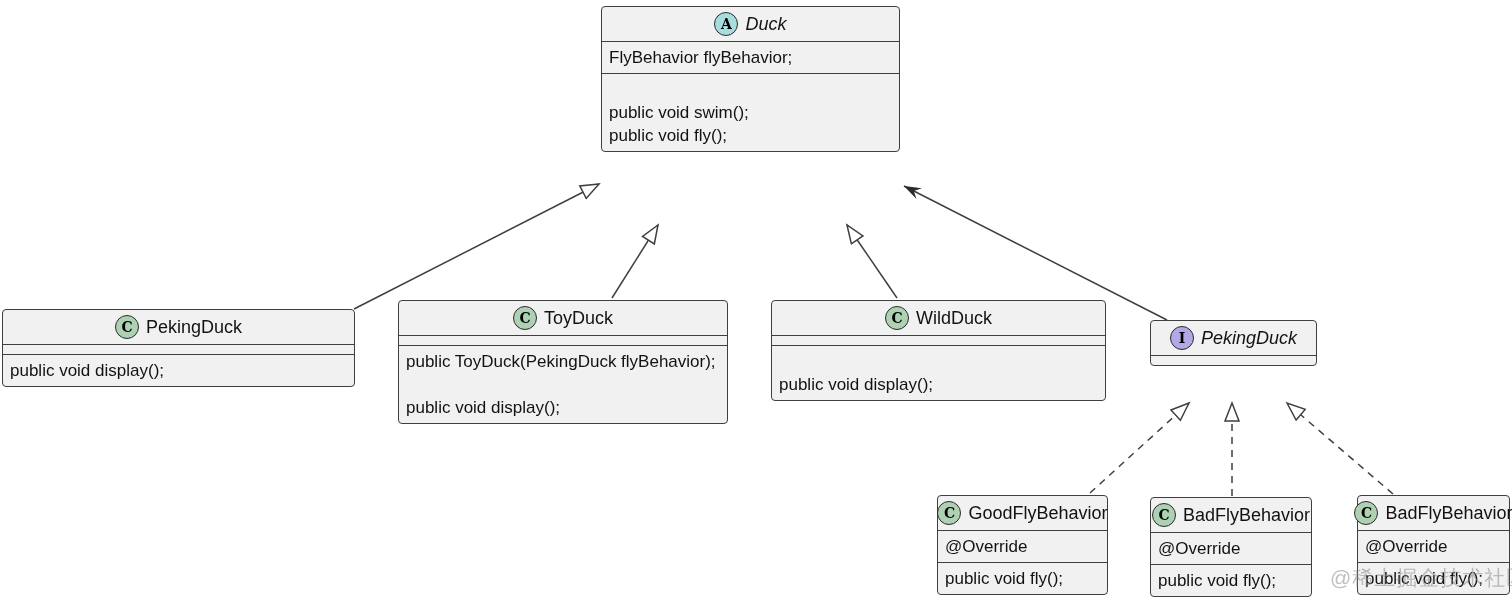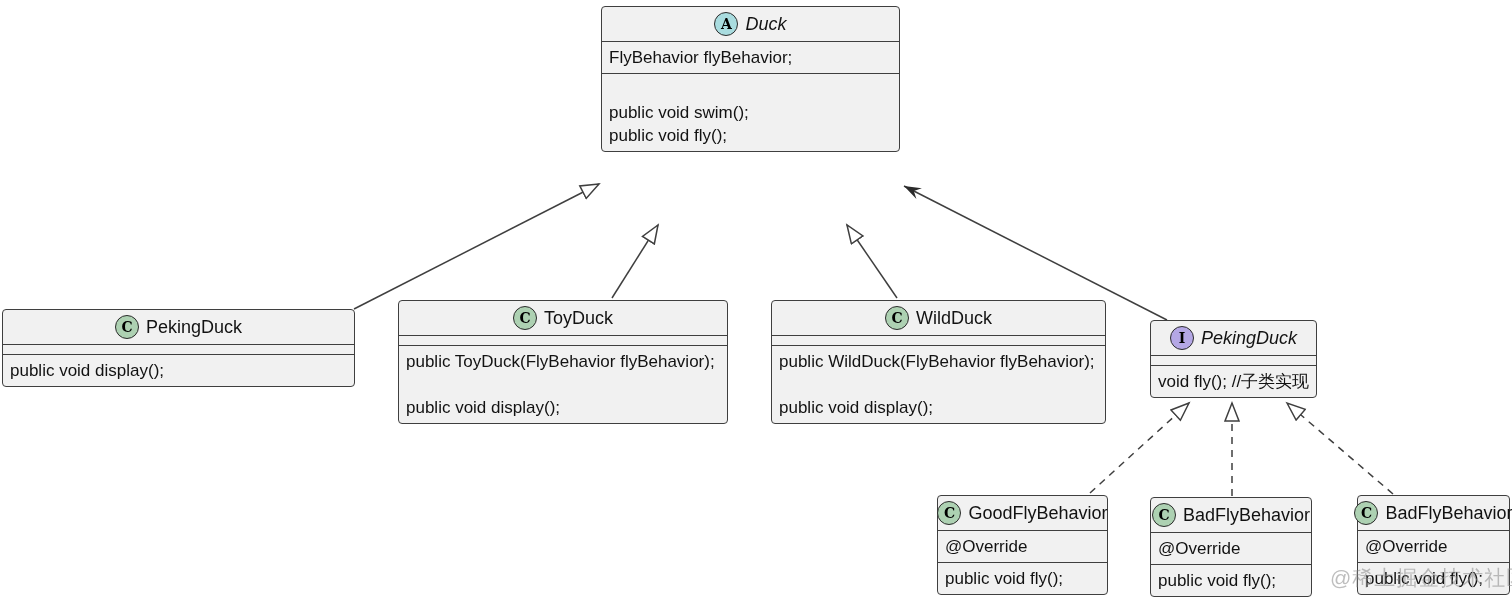--- a/index.html
+++ b/index.html
@@ -88,48 +88,44 @@
     </div>
   </div>
 
   <div class="class-box" style="left:398px; top:300px; width:330px;">
     <div class="box-header">
       <span class="spot spot-class">C</span>
       <span class="class-name">ToyDuck</span>
     </div>
     <div class="compartment empty"></div>
     <div class="compartment">
-      <div class="member-line">public ToyDuck(FlyBehavior flyBehavior);</div>
+      <div class="member-line">public ToyDuck(PekingDuck flyBehavior);</div>
       <div class="member-line"></div>
       <div class="member-line">public void display();</div>
     </div>
   </div>
 
   <div class="class-box" style="left:771px; top:300px; width:335px;">
     <div class="box-header">
       <span class="spot spot-class">C</span>
       <span class="class-name">WildDuck</span>
     </div>
     <div class="compartment empty"></div>
     <div class="compartment">
-      <div class="member-line">public WildDuck(FlyBehavior flyBehavior);</div>
       <div class="member-line"></div>
       <div class="member-line">public void display();</div>
     </div>
   </div>
 
   <div class="class-box" style="left:1150px; top:320px; width:167px;">
     <div class="box-header">
       <span class="spot spot-interface">I</span>
       <span class="class-name italic">PekingDuck</span>
     </div>
     <div class="compartment empty"></div>
-    <div class="compartment">
-      <div class="member-line">void fly(); //子类实现</div>
-    </div>
   </div>
 
   <div class="class-box" style="left:937px; top:495px; width:171px;">
     <div class="box-header">
       <span class="spot spot-class">C</span>
       <span class="class-name">GoodFlyBehavior</span>
     </div>
     <div class="compartment">
       <div class="member-line">@Override</div>
     </div>

